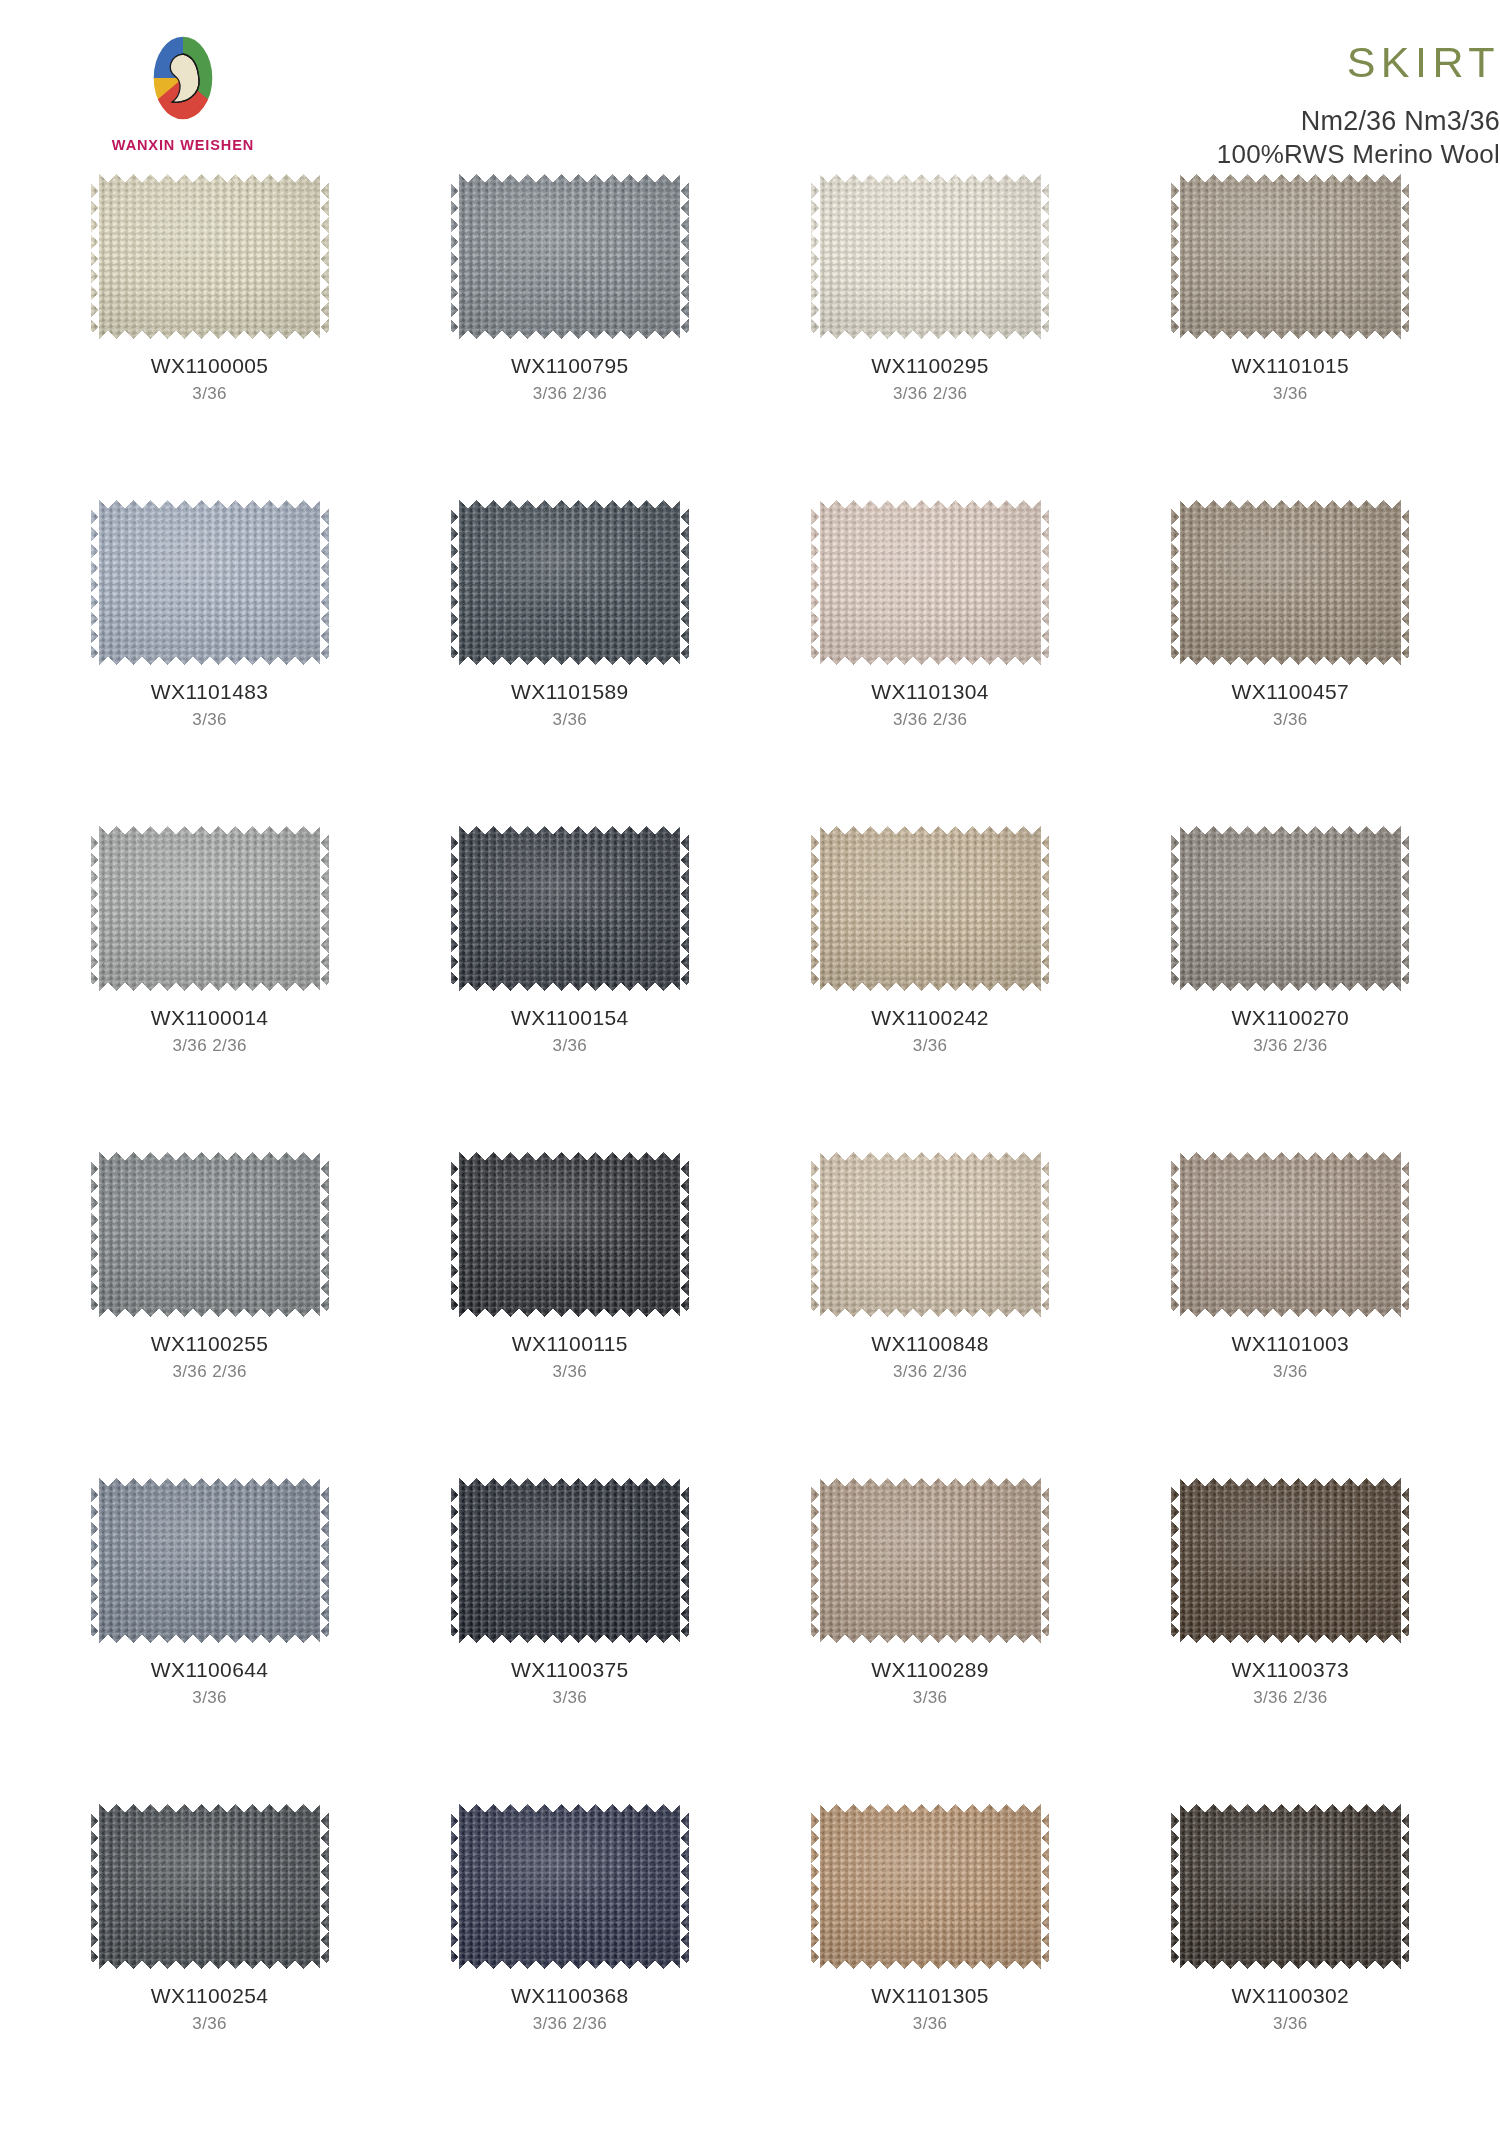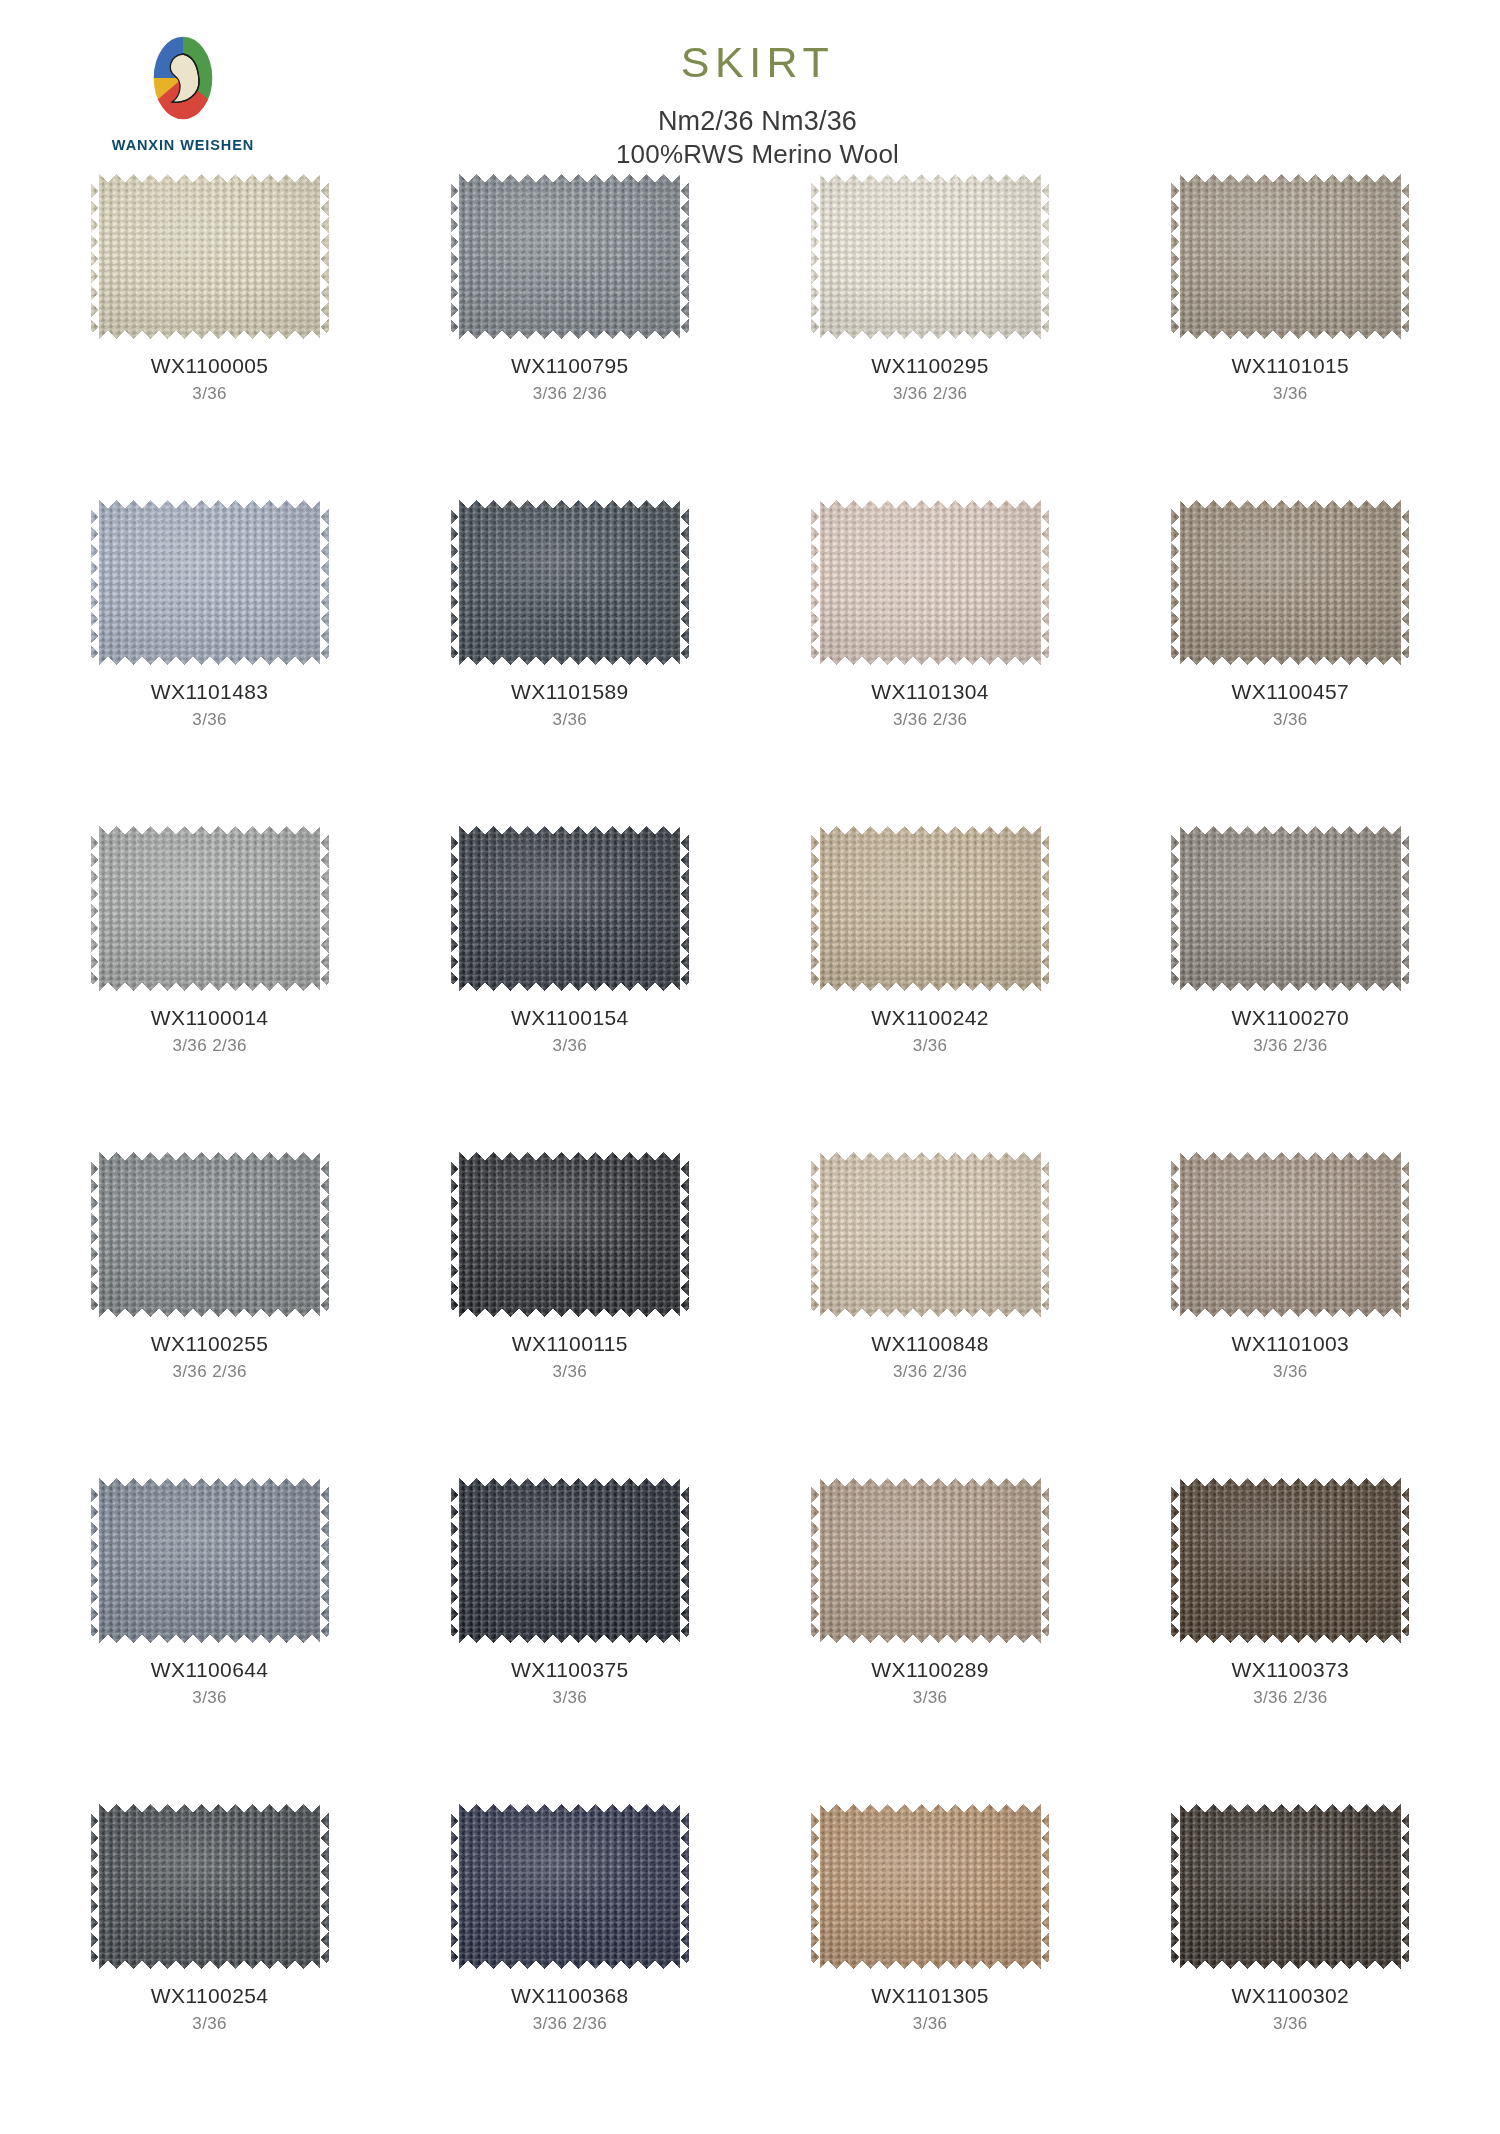--- a/index.html
+++ b/index.html
@@ -38,30 +38,30 @@
     position: relative;
   }
 
   .brand-logo svg { display: block; }
 
   .brand-name {
     margin-top: 7px;
     font-size: 14.5px;
     font-weight: 700;
     letter-spacing: 0.9px;
-    color: #0c4a6e;
+    color: #be185d;
     white-space: nowrap;
   }
 
   .title-block {
     position: absolute;
     left: 15px;
     right: 0;
     top: 40px;
-    text-align: center;
+    text-align: right;
   }
 
   .title-main {
     font-size: 43px;
     font-weight: 400;
     letter-spacing: 5.5px;
     color: #7d8c4e;
     line-height: 1.06;
   }
 

